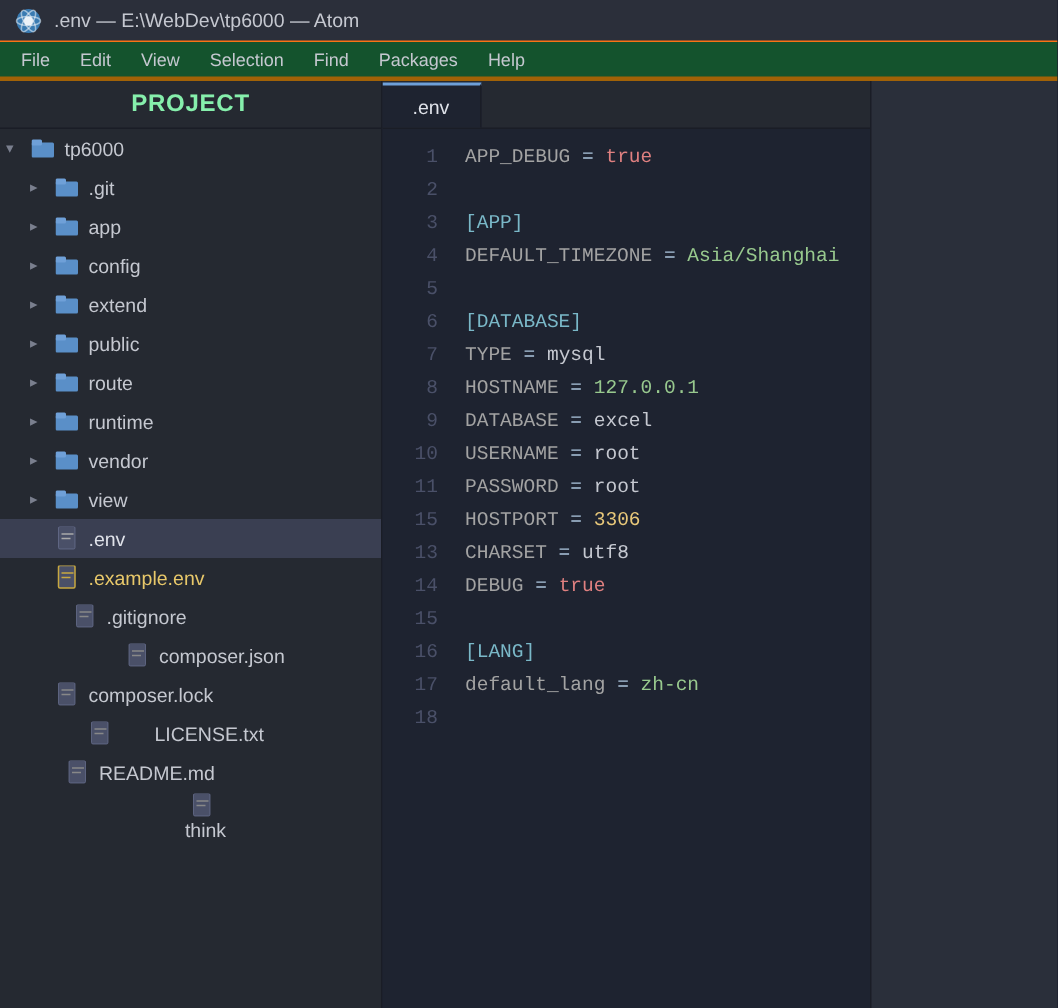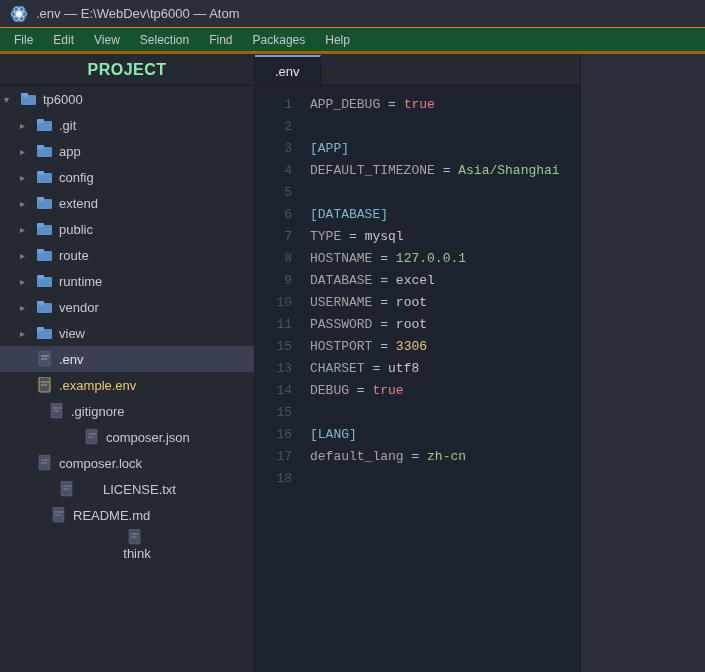--- a/index.html
+++ b/index.html
@@ -393,21 +393,21 @@
           <span class="chevron"></span>
           <span class="icon">
             <svg width="14" height="16" viewBox="0 0 14 16" fill="none">
               <rect x="1" y="0" width="11" height="15" rx="1" fill="#4a5068" stroke="#6a7090" stroke-width="0.5"></rect>
               <line x1="3" y1="5" x2="11" y2="5" stroke="#888" stroke-width="1"></line>
               <line x1="3" y1="8" x2="9" y2="8" stroke="#888" stroke-width="1"></line>
             </svg>
           </span>
           <span class="item-label">LICENSE.txt</span>
         </div>
-        <div class="tree-item" style="padding-left: 5px; margin-left: 29px;">
+        <div class="tree-item" style="padding-left: 27px;">
           <span class="chevron"></span>
           <span class="icon">
             <svg width="14" height="16" viewBox="0 0 14 16" fill="none">
               <rect x="1" y="0" width="11" height="15" rx="1" fill="#4a5068" stroke="#6a7090" stroke-width="0.5"></rect>
               <line x1="3" y1="5" x2="11" y2="5" stroke="#888" stroke-width="1"></line>
               <line x1="3" y1="8" x2="9" y2="8" stroke="#888" stroke-width="1"></line>
             </svg>
           </span>
           <span class="item-label">README.md</span>
         </div>

